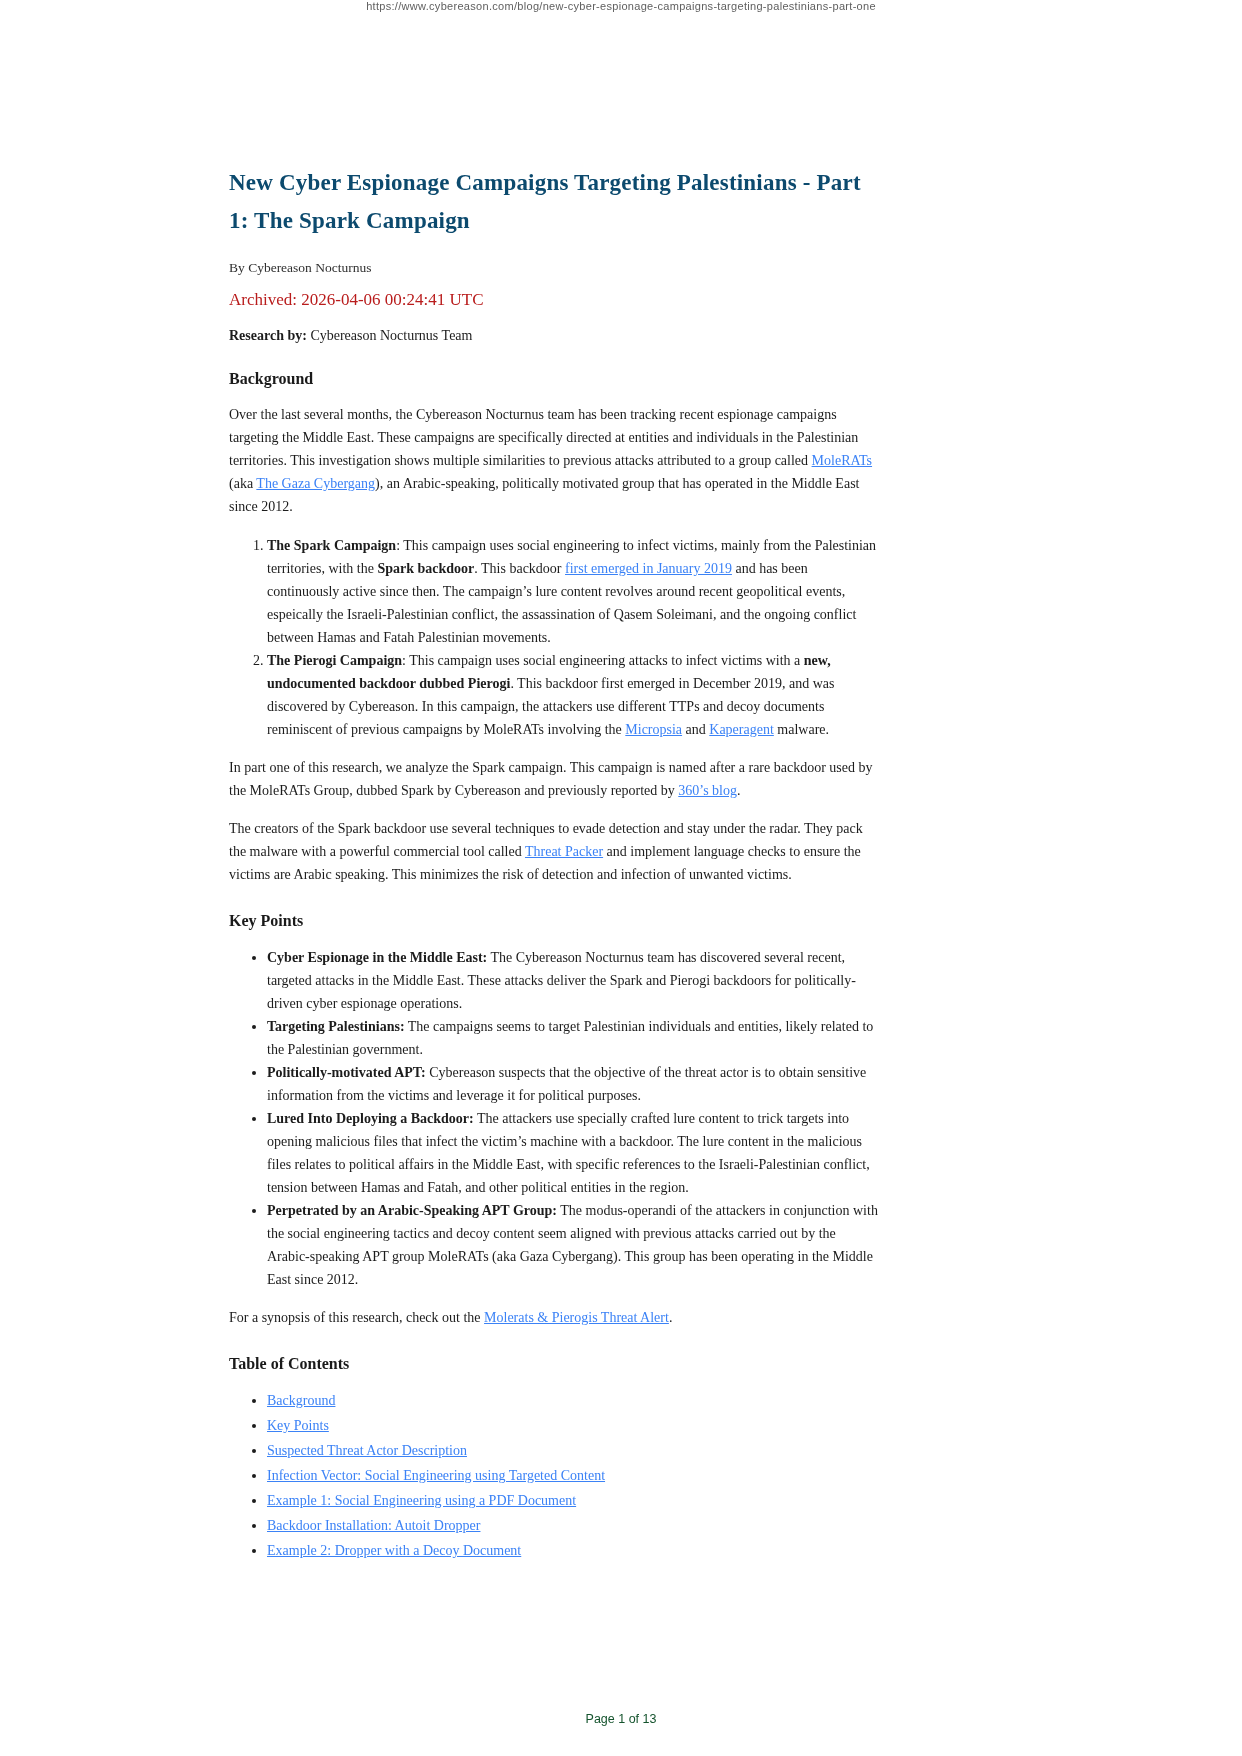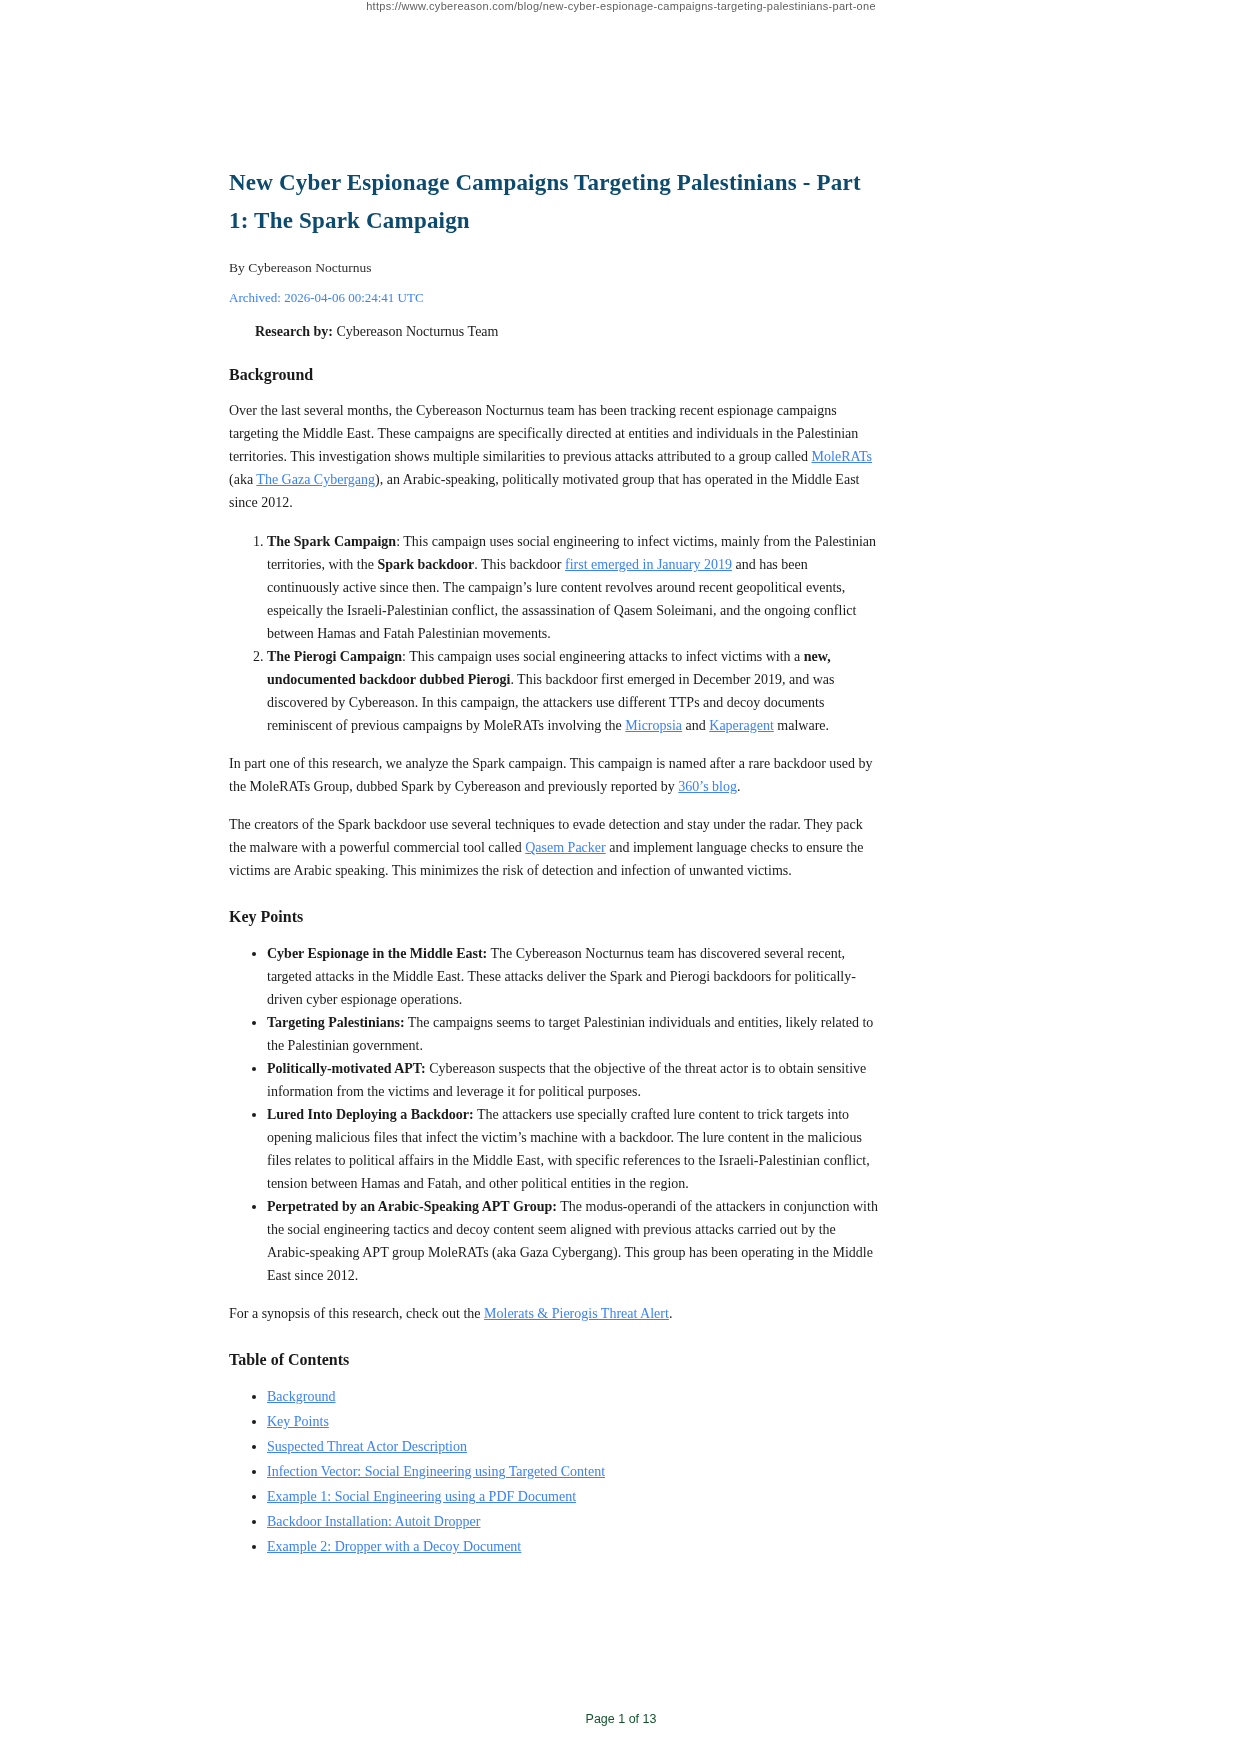--- a/index.html
+++ b/index.html
@@ -31,29 +31,29 @@
     color: #0c4a6e;
     letter-spacing: 0.2px;
   }
   .byline {
     margin-top: 20px;
     font-size: 13.5px;
     color: #2f2f2f;
   }
   .archived {
     margin-top: 14px;
-    font-size: 13px;
-    color: #3b82f6;
+    font-size: 17px;
+    color: #b91c1c;
   }
   .research-by {
     margin-top: 18px;
     font-size: 14px;
     color: #1c1c1c;
   }
-  .research-by .b { font-weight: bold; margin-left: 26px; }
+  .research-by .b { font-weight: bold; }
   h2 {
     margin-top: 26px;
     font-size: 16px;
     font-weight: bold;
     color: #1a1a1a;
   }
   p {
     margin-top: 15px;
     font-size: 14px;
     line-height: 23px;
@@ -103,21 +103,21 @@
   </div>
 
   <div id="article-body">
       <h2>Background</h2>
       <p><span>Over the last several months, the Cybereason Nocturnus team has been tracking recent espionage campaigns targeting the Middle East. These campaigns are specifically directed at entities and individuals in the Palestinian territories. This investigation shows multiple similarities to previous attacks attributed to a group called </span><a class="lnk" href="#">MoleRATs</a><span> (aka </span><a class="lnk" href="#">The Gaza Cybergang</a><span>), an Arabic-speaking, politically motivated group that has operated in the Middle East since 2012.</span></p>
       <ol>
         <li><span class="b">The Spark Campaign</span><span>: This campaign uses social engineering to infect victims, mainly from the Palestinian territories, with the </span><span class="b">Spark backdoor</span><span>. This backdoor </span><a class="lnk" href="#">first emerged in January 2019</a><span> and has been continuously active since then. The campaign’s lure content revolves around recent geopolitical events, espeically the Israeli-Palestinian conflict, the assassination of Qasem Soleimani, and the ongoing conflict between Hamas and Fatah Palestinian movements.</span></li>
         <li><span class="b">The Pierogi Campaign</span><span>: This campaign uses social engineering attacks to infect victims with a </span><span class="b">new, undocumented backdoor dubbed Pierogi</span><span>. This backdoor first emerged in December 2019, and was discovered by Cybereason. In this campaign, the attackers use different TTPs and decoy documents reminiscent of previous campaigns by MoleRATs involving the </span><a class="lnk" href="#">Micropsia</a><span> and </span><a class="lnk" href="#">Kaperagent</a><span> malware.</span></li>
       </ol>
       <p><span>In part one of this research, we analyze the Spark campaign. This campaign is named after a rare backdoor used by the MoleRATs Group, dubbed Spark by Cybereason and previously reported by </span><a class="lnk" href="#">360’s blog</a><span>.</span></p>
-      <p><span>The creators of the Spark backdoor use several techniques to evade detection and stay under the radar. They pack the malware with a powerful commercial tool called </span><a class="lnk" href="#">Qasem Packer</a><span> and implement language checks to ensure the victims are Arabic speaking. This minimizes the risk of detection and infection of unwanted victims.</span></p>
+      <p><span>The creators of the Spark backdoor use several techniques to evade detection and stay under the radar. They pack the malware with a powerful commercial tool called </span><a class="lnk" href="#">Threat Packer</a><span> and implement language checks to ensure the victims are Arabic speaking. This minimizes the risk of detection and infection of unwanted victims.</span></p>
       <h2>Key Points</h2>
       <ul>
         <li><span class="b">Cyber Espionage in the Middle East:</span><span> The Cybereason Nocturnus team has discovered several recent, targeted attacks in the Middle East. These attacks deliver the Spark and Pierogi backdoors for politically-driven cyber espionage operations.</span></li>
         <li><span class="b">Targeting Palestinians:</span><span> The campaigns seems to target Palestinian individuals and entities, likely related to the Palestinian government.</span></li>
         <li><span class="b">Politically-motivated APT:</span><span> Cybereason suspects that the objective of the threat actor is to obtain sensitive information from the victims and leverage it for political purposes.</span></li>
         <li><span class="b">Lured Into Deploying a Backdoor:</span><span> The attackers use specially crafted lure content to trick targets into opening malicious files that infect the victim’s machine with a backdoor. The lure content in the malicious files relates to political affairs in the Middle East, with specific references to the Israeli-Palestinian conflict, tension between Hamas and Fatah, and other political entities in the region.</span></li>
         <li><span class="b">Perpetrated by an Arabic-Speaking APT Group:</span><span> The modus-operandi of the attackers in conjunction with the social engineering tactics and decoy content seem aligned with previous attacks carried out by the Arabic-speaking APT group MoleRATs (aka Gaza Cybergang). This group has been operating in the Middle East since 2012.</span></li>
       </ul>
       <p><span>For a synopsis of this research, check out the </span><a class="lnk" href="#">Molerats &amp; Pierogis Threat Alert</a><span>.</span></p>
       <h2>Table of Contents</h2>

